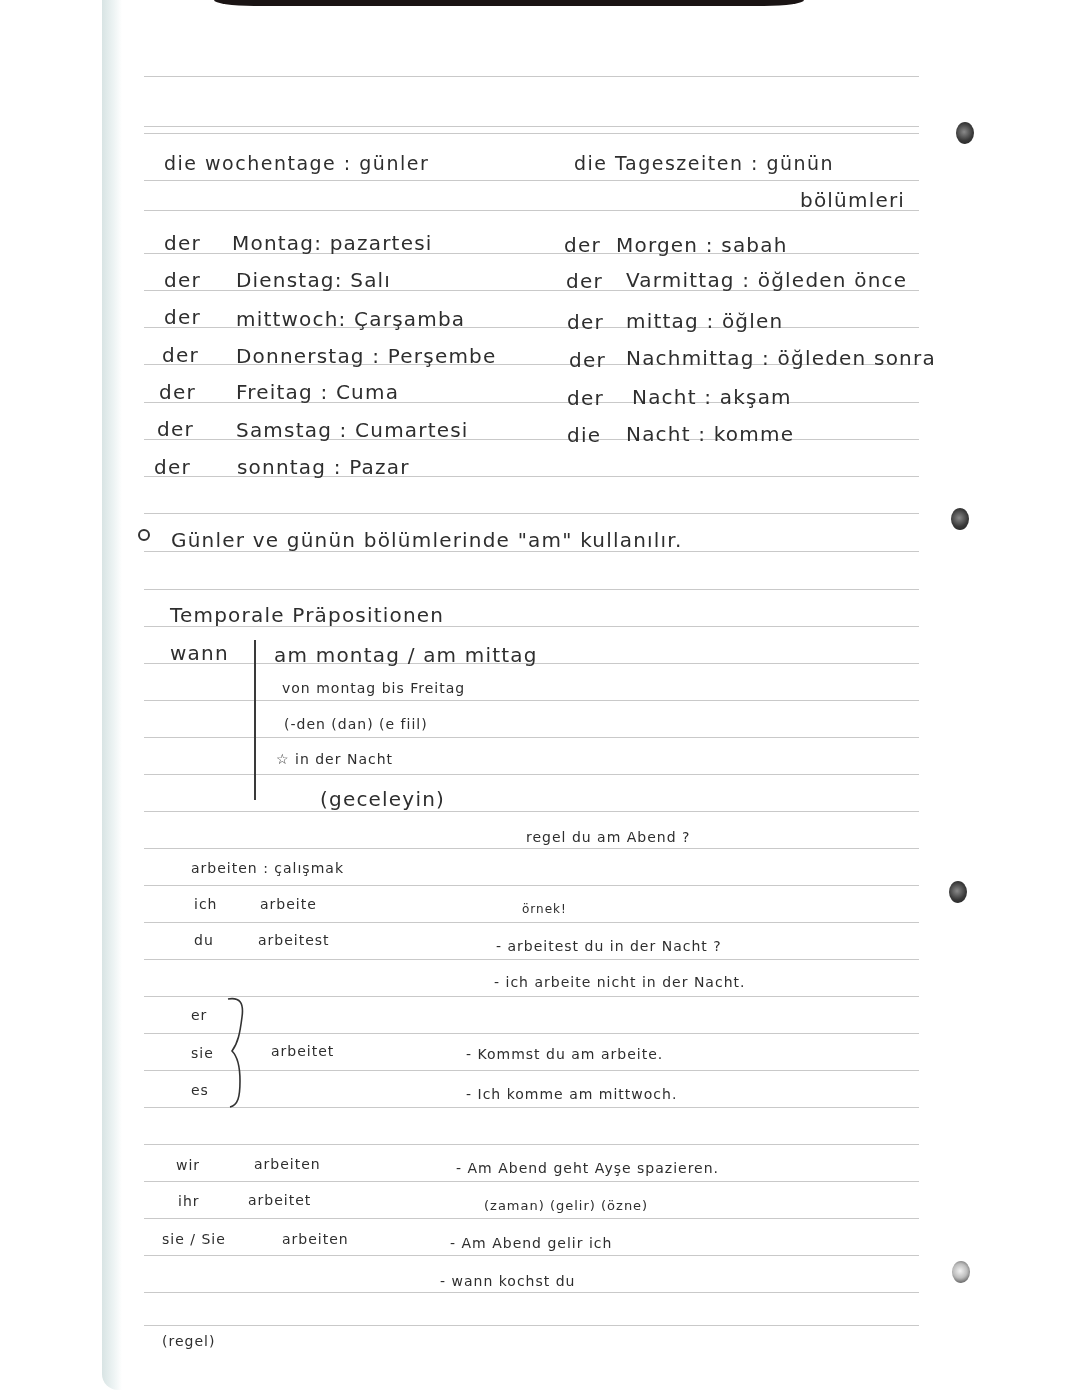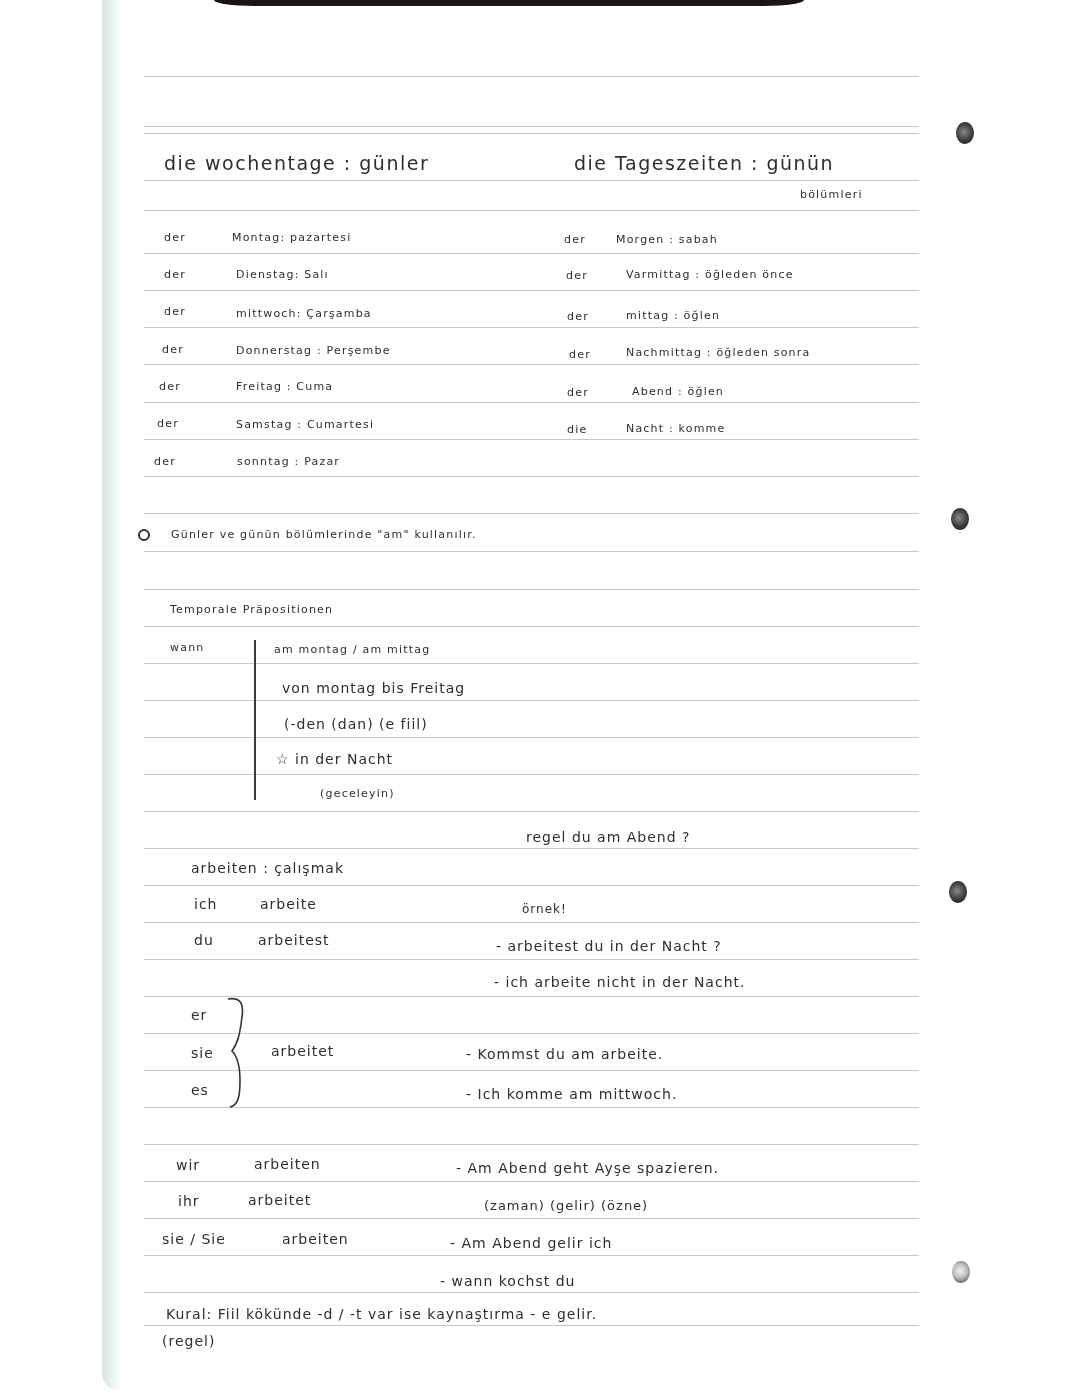--- a/index.html
+++ b/index.html
@@ -26,21 +26,21 @@
     .hole {
       position: absolute; width: 18px; height: 22px; border-radius: 50%;
       background: radial-gradient(circle at 45% 45%, #8a8a8a 0%, #3a3a3a 55%, #1d1d1d 100%);
     }
     .hole.light { background: radial-gradient(circle at 45% 45%, #f2f2f2 0%, #bdbdbd 45%, #2d2d2d 100%); }
     .t {
       position: absolute; white-space: nowrap;
       font-family: "DejaVu Sans", sans-serif;
       font-size: 19px; letter-spacing: 1.5px; color: #2e2e2e;
     }
-    .t.sm { font-size: 11px; letter-spacing: 1.2px; }
+    .t.sm { font-size: 20px; letter-spacing: 1.2px; }
     .t.xs { font-size: 14px; letter-spacing: 1px; }
     .vline { position: absolute; left: 250px; top: 640px; width: 2px; height: 160px; background: #3a3a3a; }
     .brace {
       position: absolute; left: 222px; top: 995px; width: 22px; height: 115px;
     }
     .bullet {
       position: absolute; left: 134px; top: 529px; width: 8px; height: 8px;
       border: 2px solid #333; border-radius: 50%;
     }
   </style>
@@ -112,21 +112,21 @@
   <div class="t sm" style="left:796px;top:188px">bölümleri</div>
   <div class="t sm" style="left:560px;top:233px">der</div>
   <div class="t sm" style="left:612px;top:233px">Morgen : sabah</div>
   <div class="t sm" style="left:562px;top:269px">der</div>
   <div class="t sm" style="left:622px;top:268px">Varmittag : öğleden  önce</div>
   <div class="t sm" style="left:563px;top:310px">der</div>
   <div class="t sm" style="left:622px;top:309px">mittag : öğlen</div>
   <div class="t sm" style="left:565px;top:348px">der</div>
   <div class="t sm" style="left:622px;top:346px">Nachmittag : öğleden  sonra</div>
   <div class="t sm" style="left:563px;top:386px">der</div>
-  <div class="t sm" style="left:628px;top:385px">Abend : öğlen</div>
+  <div class="t sm" style="left:628px;top:385px">Nacht : akşam</div>
   <div class="t sm" style="left:563px;top:423px">die</div>
   <div class="t sm" style="left:622px;top:422px">Nacht : komme</div>
 
   <div class="bullet"></div>
   <div class="t sm" style="left:167px;top:528px">Günler  ve  günün  bölümlerinde "am" kullanılır.</div>
 
   <div class="t sm" style="left:166px;top:603px">Temporale  Präpositionen</div>
   <div class="t sm" style="left:166px;top:641px">wann</div>
   <div class="vline"></div>
   <div class="t sm" style="left:270px;top:643px">am  montag   /  am  mittag</div>
@@ -161,15 +161,14 @@
   <div class="t xs" style="left:518px;top:902px;font-size:12px">örnek!</div>
   <div class="t xs" style="left:492px;top:938px">- arbeitest  du   in  der   Nacht ?</div>
   <div class="t xs" style="left:490px;top:974px">- ich  arbeite  nicht  in  der  Nacht.</div>
   <div class="t xs" style="left:462px;top:1046px">- Kommst   du    am  arbeite.</div>
   <div class="t xs" style="left:462px;top:1086px">- Ich   komme    am  mittwoch.</div>
   <div class="t xs" style="left:452px;top:1160px">- Am  Abend  geht   Ayşe   spazieren.</div>
   <div class="t xs" style="left:480px;top:1198px;font-size:13px">(zaman)    (gelir)  (özne)</div>
   <div class="t xs" style="left:446px;top:1235px">- Am Abend     gelir  ich</div>
   <div class="t xs" style="left:436px;top:1273px">- wann  kochst  du</div>
 
-  <div class="t xs" style="left:162px;top:1306px">Kural:  Fiil kökünde  -d / -t   var   ise   kaynaştırma  - e   gelir.</div>
   <div class="t xs" style="left:158px;top:1333px">(regel)</div>
 </div>
 
 </body></html>

